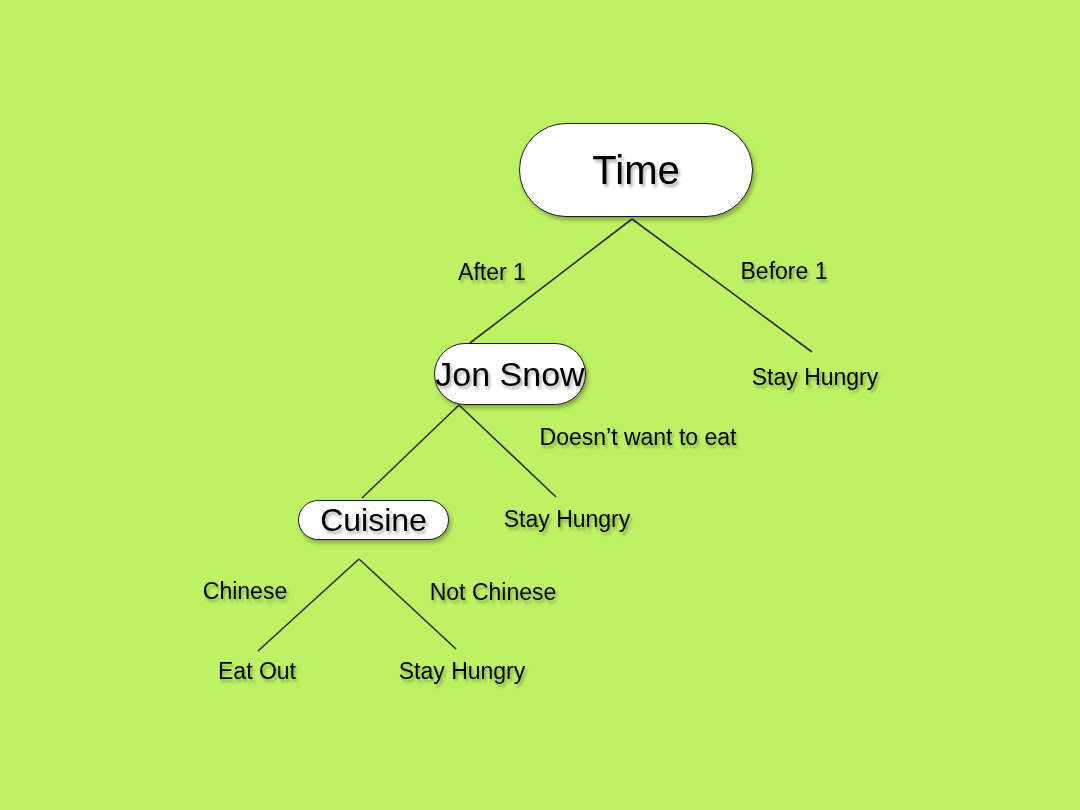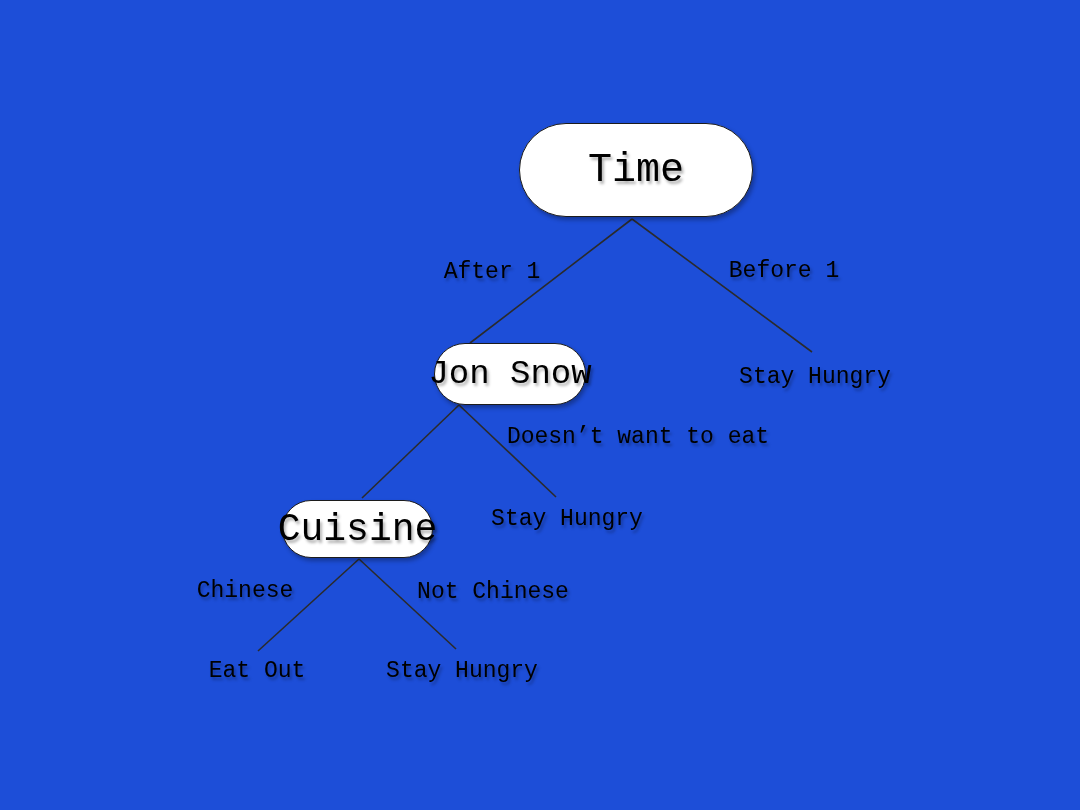--- a/index.html
+++ b/index.html
@@ -4,23 +4,23 @@
 <style>
   html, body {
     margin: 0;
     padding: 0;
     background: #ffffff;
   }
   .canvas {
     position: relative;
     width: 1080px;
     height: 810px;
-    background: #1d4ed8;
+    background: #bef264;
     overflow: hidden;
-    font-family: Liberation Mono, monospace;
+    font-family: Liberation Sans, sans-serif;
     color: #000000;
   }
   .edges {
     position: absolute;
     left: 0;
     top: 0;
   }
   .pill {
     position: absolute;
     display: flex;
@@ -40,24 +40,24 @@
     font-size: 40px;
   }
   .pill-jon-snow {
     left: 388px; top: 343px;
     width: 152px; height: 62px;
     border-radius: 31px;
     font-size: 34px;
     margin-left: 46px;
   }
   .pill-cuisine {
-    left: 282px; top: 500px;
-    width: 151px; height: 58px;
+    left: 298px; top: 500px;
+    width: 151px; height: 40px;
     border-radius: 29px;
-    font-size: 38px;
+    font-size: 32px;
   }
   .txt {
     position: absolute;
     transform: translate(-50%, -50%);
     font-size: 23px;
     white-space: nowrap;
     text-shadow: 2px 3px 3px rgba(0,0,0,0.28);
   }
   .lbl-after-1        { left: 492px; top: 272px; }
   .lbl-before-1       { left: 784px; top: 271px; }

